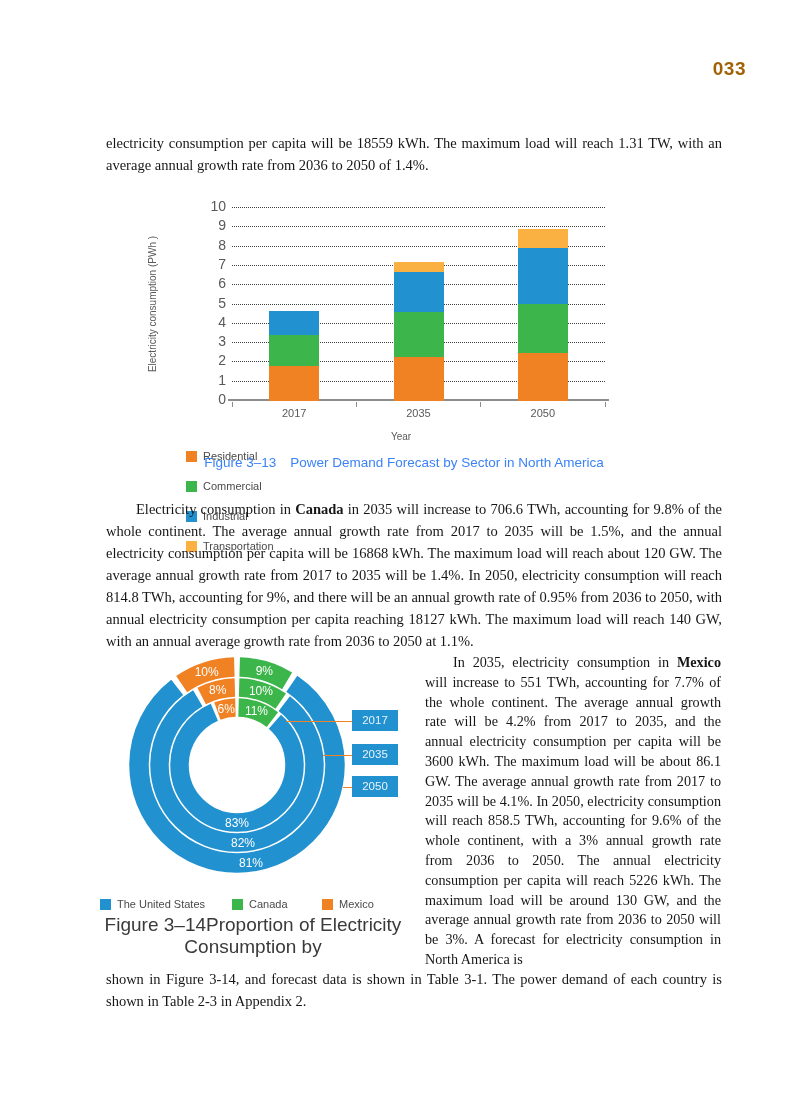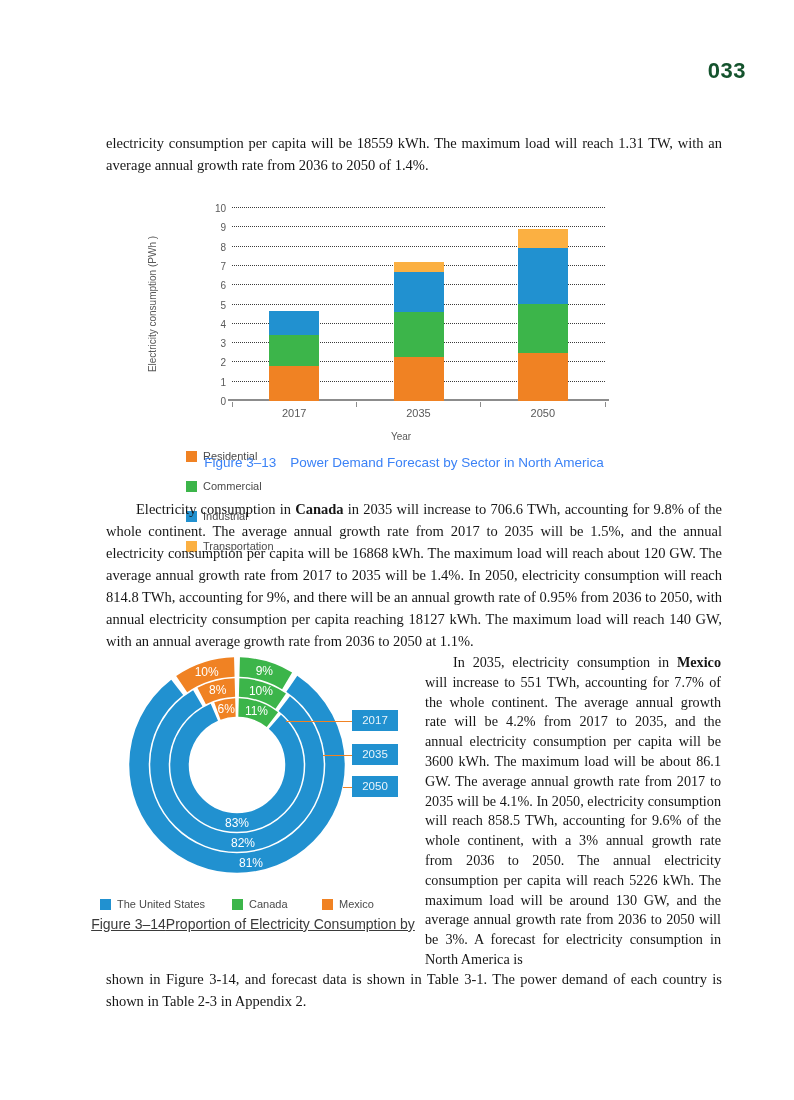--- a/index.html
+++ b/index.html
@@ -3,37 +3,37 @@
 <meta charset="utf-8">
 <style>
   html,body{margin:0;padding:0;background:#e8e8e8;}
   .page{
     position:relative;width:794px;height:1100px;margin:0 auto;background:#ffffff;
     font-family:"Liberation Serif","DejaVu Serif",serif;color:#161616;overflow:hidden;
   }
   .page-number{
     position:absolute;top:58px;right:48px;
     font-family:"Liberation Sans","DejaVu Sans",sans-serif;
-    font-weight:bold;font-size:22px;letter-spacing:.5px;color:#14532d;
+    font-weight:bold;font-size:19px;letter-spacing:.5px;color:#a16207;
   }
   .body-text{position:absolute;font-size:14.5px;line-height:22px;text-align:justify;margin:10px;}
   .para-intro{left:96px;top:122px;width:616px;}
   .para-canada{left:96px;top:488px;width:616px;text-indent:30px;}
   .para-mexico{left:415px;top:643px;width:296px;font-size:14.2px;line-height:19.8px;text-indent:28px;}
   .para-closing{left:96px;top:958px;width:616px;}
   b{font-weight:bold;}
 
   
   .chart13{position:absolute;left:186px;top:202px;width:430px;height:252px;
     font-family:"Liberation Sans","DejaVu Sans",sans-serif;color:#595959;}
   .plot{position:absolute;left:46px;top:6px;width:373px;height:193px;}
   .gridline{position:absolute;left:0;width:100%;height:0;border-top:1.5px dotted #3c3c3c;}
   .baseline{position:absolute;left:-4px;bottom:0;width:calc(100% + 8px);height:2px;background:#8c8c8c;}
   .bar-seg{position:absolute;}
-  .ytick{position:absolute;left:-32px;width:26px;text-align:right;font-size:10px;}
+  .ytick{position:absolute;left:-32px;width:26px;text-align:right;font-size:14px;}
   .xtickmark{position:absolute;width:1px;height:5px;background:#8c8c8c;}
   .xcat{position:absolute;width:60px;text-align:center;font-size:11px;}
   .y-axis-title{position:absolute;white-space:nowrap;font-size:10px;
     transform:translate(-50%,-50%) rotate(-90deg);}
   .x-axis-title{position:absolute;width:100%;text-align:center;font-size:10px;}
   .legendrow{position:absolute;left:0;width:100%;display:flex;justify-content:center;gap:18px;flex-direction:column;}
   .legend-item{display:flex;align-items:center;gap:6px;font-size:11px;color:#4a4a4a;}
   .swatch{width:11px;height:11px;flex:0 0 11px;}
 
   .figcap{
@@ -47,21 +47,21 @@
   .fig14{position:absolute;left:96px;top:648px;width:330px;height:312px;
     font-family:"Liberation Sans","DejaVu Sans",sans-serif;}
   .donut-wrap{position:absolute;left:30px;top:6px;width:222px;height:222px;}
   .donut-wrap svg{display:block;}
   .pct{position:absolute;transform:translate(-50%,-50%);color:#fff;font-size:12px;white-space:nowrap;}
   .year-box{position:absolute;left:256px;width:46px;height:21px;background:#2191D0;
     color:rgba(255,255,255,.9);font-size:11.5px;line-height:21px;text-align:center;}
   .leader{position:absolute;height:0;border-top:1.5px solid #F08223;}
   .legend14-item{position:absolute;display:flex;align-items:center;gap:6px;font-size:11px;color:#4a4a4a;}
   .figcap14{left:-8px;top:266px;width:330px;position:absolute;
-    font-size:14px;color:#3a3a3a;text-align:center;line-height:21.5px;text-decoration:underline;}
+    font-size:19px;color:#3a3a3a;text-align:center;line-height:21.5px;}
 </style>
 </head>
 <body>
 
 <div class="page">
 
   <div class="page-number">033</div>
 
   <p class="body-text para-intro"><span>electricity consumption per capita will be 18559 kWh. The maximum load will reach 1.31 TW, with an average annual growth rate from 2036 to 2050 of 1.4%.</span></p>
 

